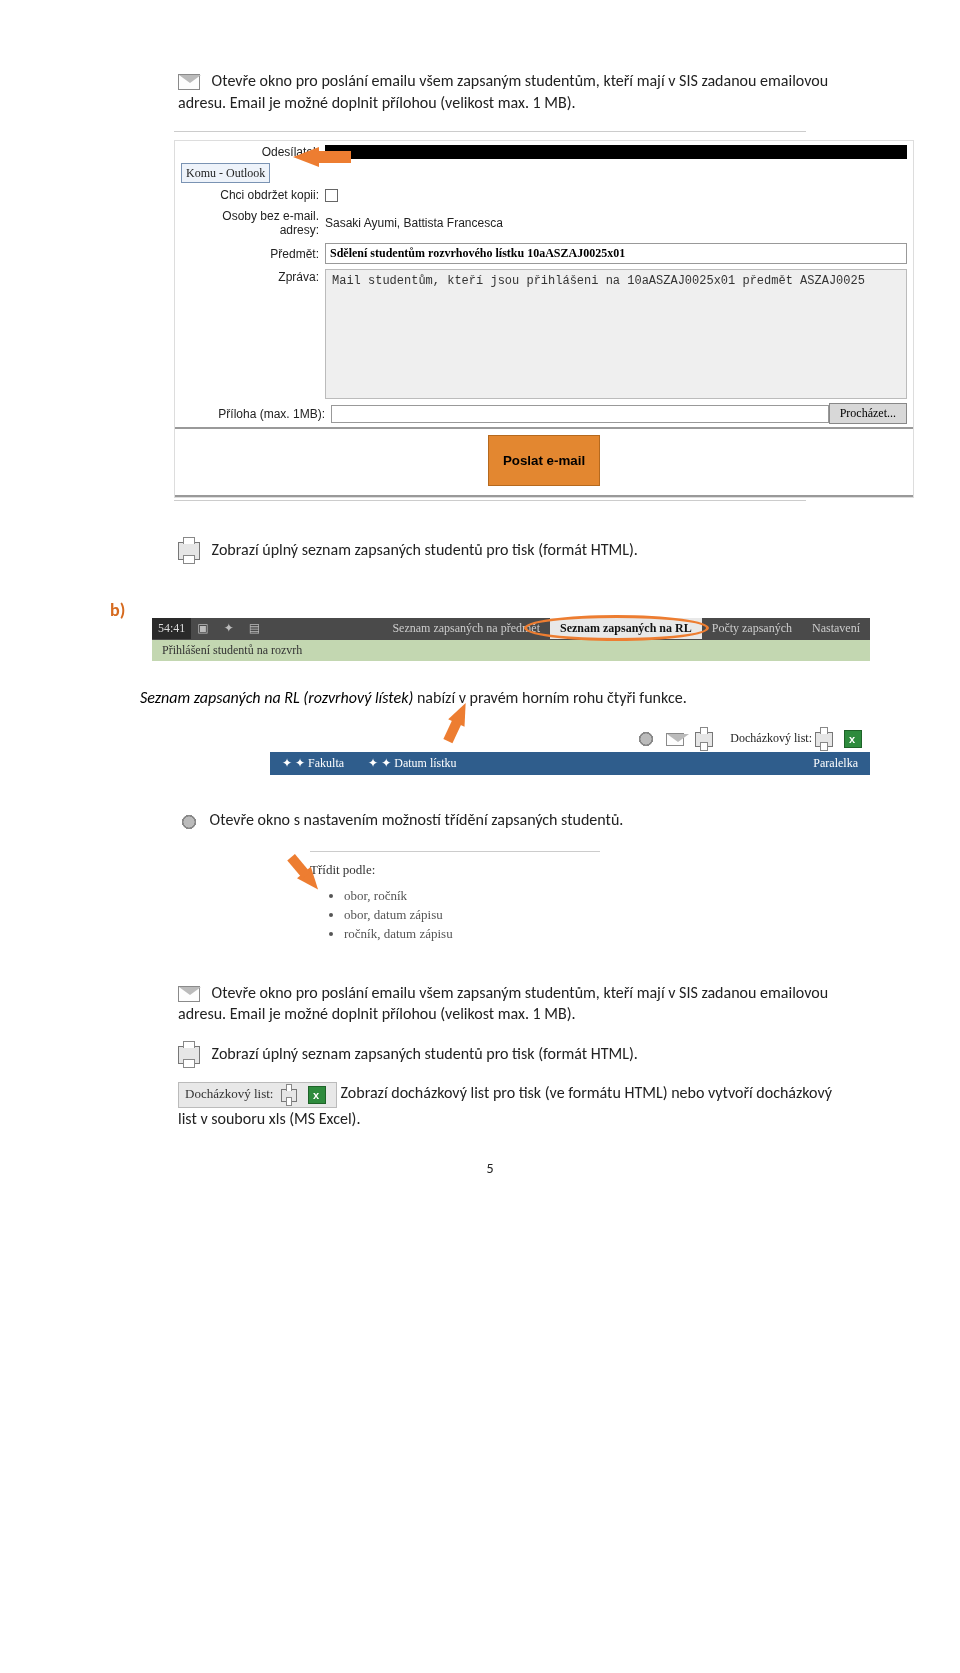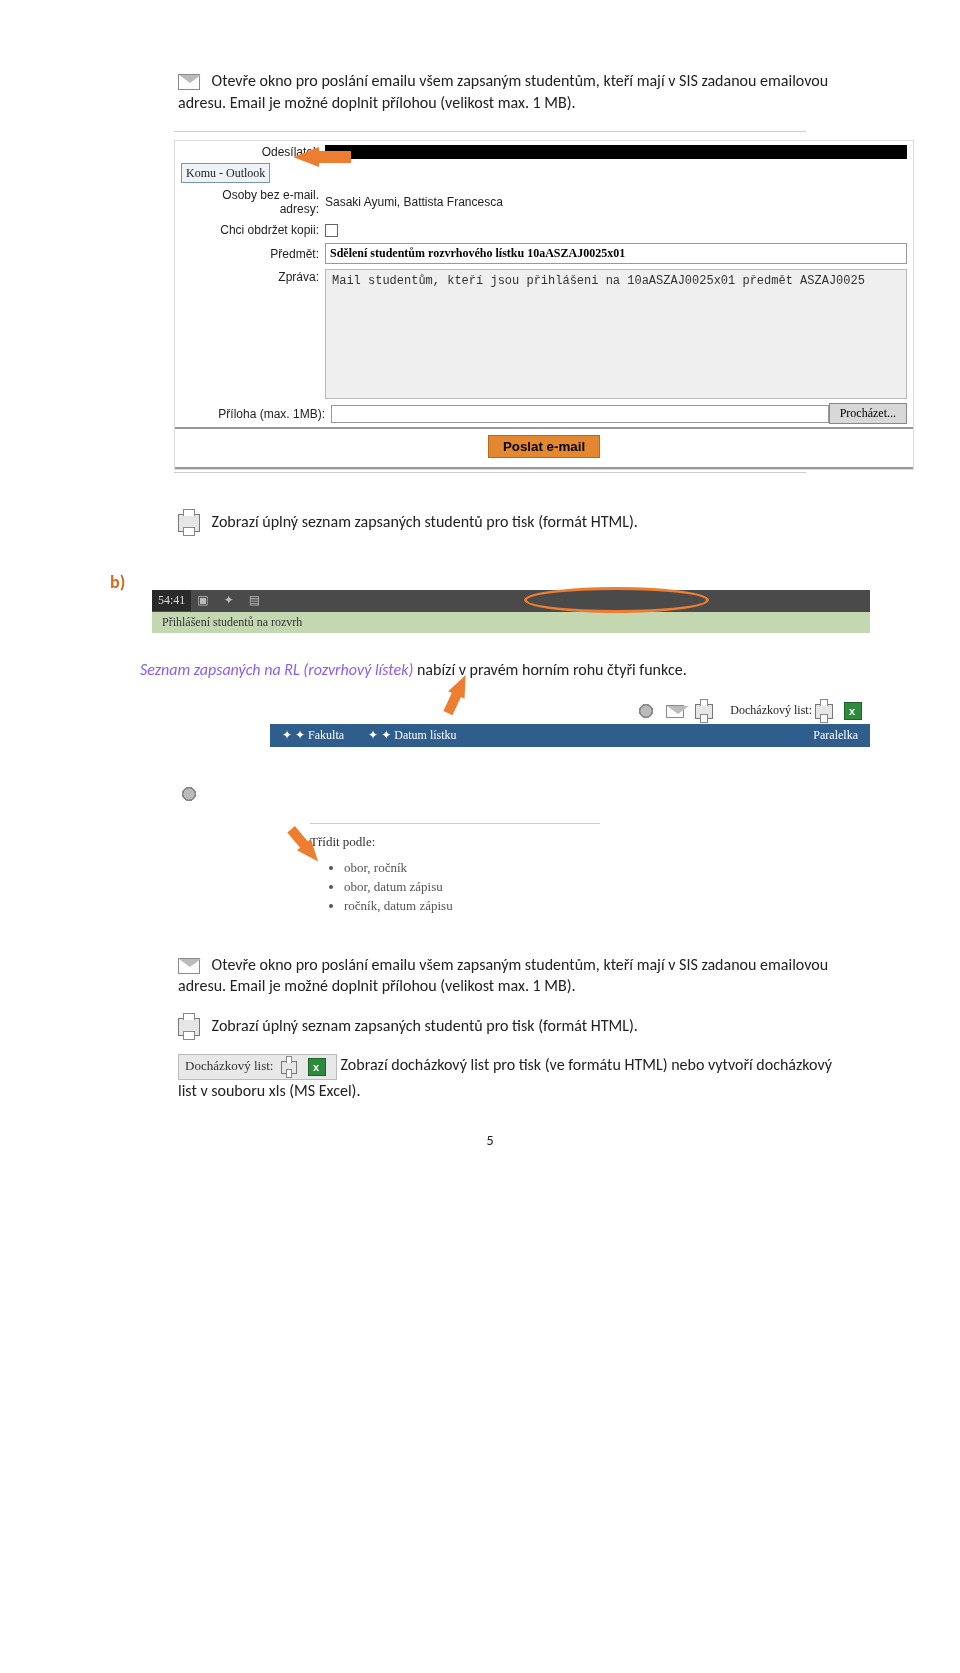--- a/index.html
+++ b/index.html
@@ -37,38 +37,38 @@
   }
   .icon-gear {
     width: 22px; height: 22px; border-radius: 50%; background: radial-gradient(circle,#bbb 35%,#888 36%, #888 45%, transparent 46%);
     display: inline-block; vertical-align: middle; position: relative; margin-right: 6px;
   }
   .icon-xls {
     width: 18px; height: 18px; background: #2e8b3d; display: inline-block; vertical-align: middle; border:1px solid #1e6328; margin-right:4px;
     position: relative;
   }
   .icon-xls::after{content:"x"; color:#fff; font:bold 11px/16px Arial; position:absolute; left:4px; top:0;}
-  .blue-italic { color: #8b5cf6; font-style: italic; }
+  .blue-italic { color: #000000; font-style: italic; }
   .orange-bold { color: #d66a1f; font-weight: bold; font-size: 18px; }
 
   
   .form-wrap { margin: 8px 0 0 64px; width: 740px; border: 1px solid #ddd; font: 12px Tahoma, Arial; color:#222; background:#fff;}
   .form-row { display: flex; align-items: center; border-top: 1px solid transparent; }
   .form-lbl { width: 150px; text-align: right; padding: 3px 6px; }
   .redacted-line { height: 14px; background: #000; flex: 1; margin: 2px 6px 2px 0; }
   .small-input { border: 1px solid #999; padding: 2px 4px; font: 12px Tahoma; }
   .select-like { border:1px solid #7a93b3; background:#eef3fa; padding:2px 4px; width:110px; font:12px Tahoma;}
   .msg-box {
     flex: 1; margin: 2px 6px 2px 0; font: 12px 'Courier New', monospace; color:#333;
     border: 1px solid #bbb; padding: 4px 6px; height: 130px; background: #efefef;
   }
   .attach-row { display:flex; align-items:center; gap:0; padding:2px 6px;}
   .attach-field{ flex:1; height:18px; border:1px solid #999; background:#fff;}
   .btn-gray { background:#d8d8d8; border:1px solid #888; padding:2px 10px; font:12px Tahoma;}
-  .btn-orange { background:#e38730; color:#000; border:1px solid #b5691e; padding:3px 14px; font-weight:bold; margin:6px 0 8px 0;}
+  .btn-orange { background:#e38730; color:#000; border:1px solid #b5691e; padding:17px 14px; font-weight:bold; margin:6px 0 8px 0;}
   .hr { height: 3px; background: #999; border-top:1px solid #fff;}
   .checkbox { width:13px; height:13px; border:1px solid #666; display:inline-block; vertical-align:middle;}
 
   .arrow-orange {
     position: absolute; width: 0; height: 0; border-top: 10px solid transparent;
     border-bottom: 10px solid transparent; border-right: 26px solid #ed7d31;
   }
   .arrow-tail { position:absolute; width:34px; height:12px; background:#ed7d31;}
 
   
@@ -127,26 +127,26 @@
     <div class="form-row">
       <div class="form-lbl" style="text-align:left;padding-left:6px;">
         <span class="select-like">Komu - Outlook</span>
       </div>
       <div style="flex:1; display:flex; flex-direction:column; gap:2px; padding-right:6px;">
         <div class="redacted-line" style="margin:0;"></div>
         <div class="redacted-line" style="margin:0;"></div>
       </div>
     </div>
     <div class="form-row">
+      <div class="form-lbl">Chci obdržet kopii:</div>
+      <div style="flex:1;padding:2px 6px 2px 0;"><span class="checkbox"></span></div>
+    </div>
+    <div class="form-row">
       <div class="form-lbl">Osoby bez e-mail. adresy:</div>
       <div style="flex:1;padding:2px 6px 2px 0;">Sasaki Ayumi, Battista Francesca</div>
-    </div>
-    <div class="form-row">
-      <div class="form-lbl">Chci obdržet kopii:</div>
-      <div style="flex:1;padding:2px 6px 2px 0;"><span class="checkbox"></span></div>
     </div>
     <div class="form-row">
       <div class="form-lbl">Předmět:</div>
       <div style="flex:1;padding:2px 6px 2px 0;"><input class="small-input" style="width: 100%; font-weight: bold;" value="Sdělení studentům rozvrhového lístku 10aASZAJ0025x01"></div>
     </div>
     <div class="form-row" style="align-items:flex-start;">
       <div class="form-lbl">Zpráva:</div>
       <div class="msg-box">Mail studentům, kteří jsou přihlášeni na 10aASZAJ0025x01 předmět ASZAJ0025</div>
     </div>
     <div class="attach-row">
@@ -168,20 +168,26 @@
   <div class="para para-indent" style="margin-top:38px;">
     <span class="icon-print"></span><span> Zobrazí úplný seznam zapsaných studentů pro tisk (formát HTML).</span>
   </div>
 
   <div style="display:flex; align-items:flex-start; margin-top:34px;">
     <div class="orange-bold" style="width:42px; padding-top:4px;">b)</div>
     <div class="tabbar-wrap" style="margin-left:0; flex:1;margin-top:23px;">
       <div class="tabbar">
         <div class="time">54:41</div>
         <div class="mini-icons">▣ ✦ ▤</div>
+        <div class="right">
+          <div class="tab">Seznam zapsaných na předmět</div>
+          <div class="tab active">Seznam zapsaných na RL</div>
+          <div class="tab">Počty zapsaných</div>
+          <div class="tab">Nastavení</div>
+        </div>
       </div>
       <div class="tabbar-sub">Přihlášení studentů na rozvrh</div>
       <div class="oval" style="left:372px; top:-3px;"></div>
     </div>
   </div>
 
   <div class="para" style="margin-top:18px; margin-left:30px;">
     <span class="blue-italic">Seznam zapsaných na RL (rozvrhový lístek) </span><span>nabízí v pravém horním rohu  čtyři  funkce.</span>
   </div>
 
@@ -197,21 +203,21 @@
     <div class="blue-bar">
       <div>✦ ✦ Fakulta</div>
       <div>✦ ✦ Datum lístku</div>
       <div class="spacer"></div>
       <div>Paralelka</div>
     </div>
     <div class="arrow-pointer" style="left:182px; top:-24px;"></div>
   </div>
 
   <div class="para para-indent" style="margin-top:34px;">
-    <span class="icon-gear"></span>
+    <span class="icon-gear"></span><span> Otevře okno s nastavením možností třídění zapsaných studentů.</span>
   </div>
 
   <div class="sort-wrap">
     <div class="sort-title">Třídit podle:</div>
     <ul class="sort-list">
       <li>obor, ročník</li>
       <li>obor, datum zápisu</li>
       <li>ročník, datum zápisu</li>
     </ul>
     <div class="arrow-pointer" style="left:-8px; top:18px; transform:rotate(140deg);"></div>

